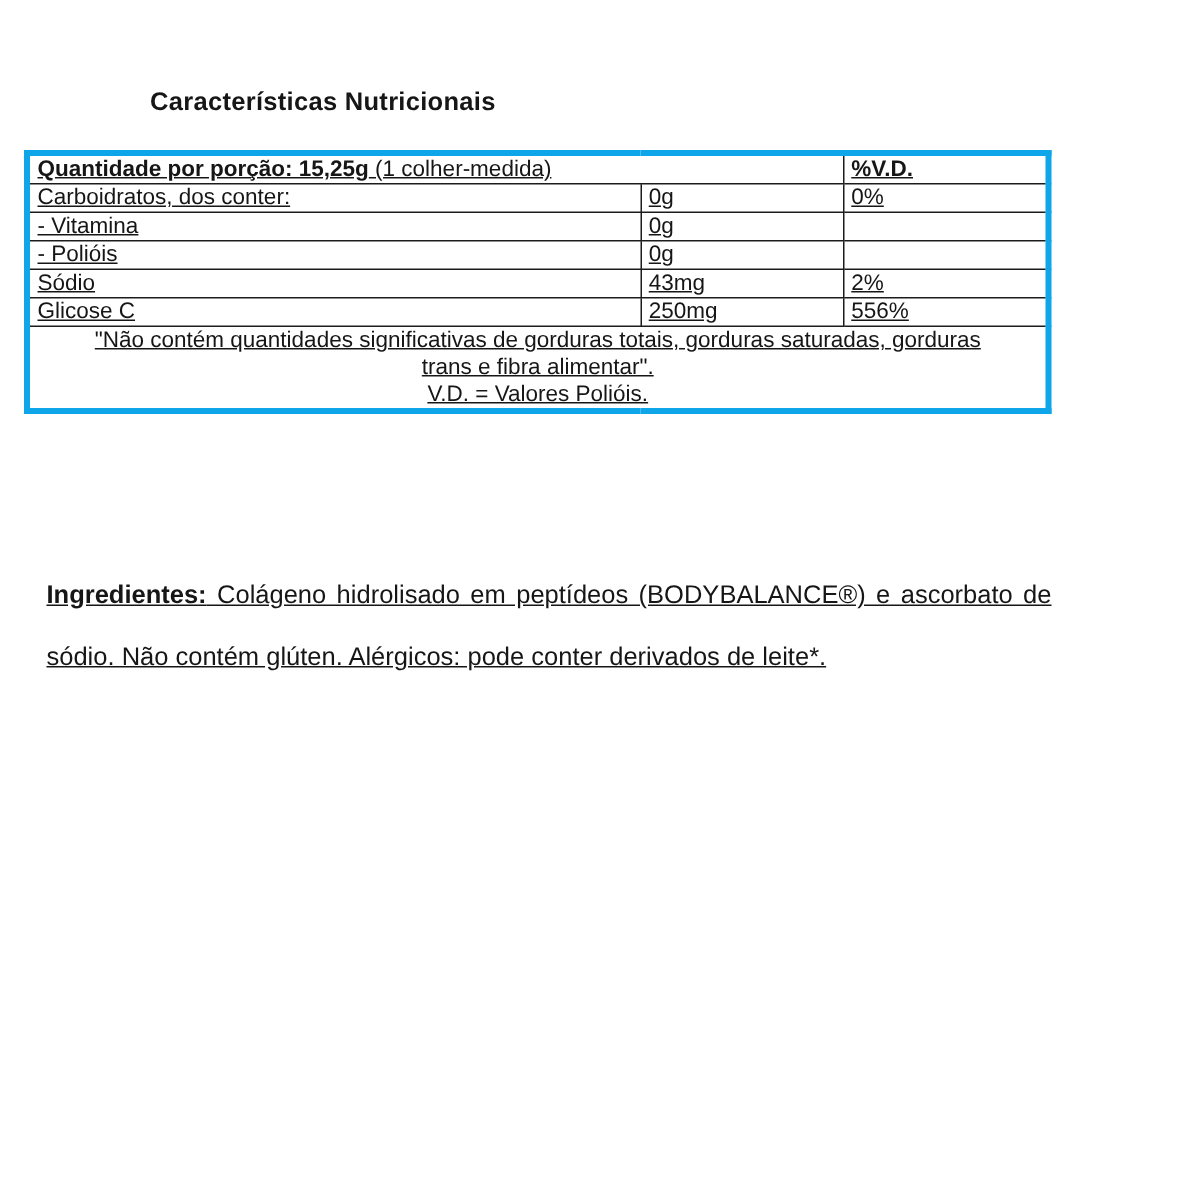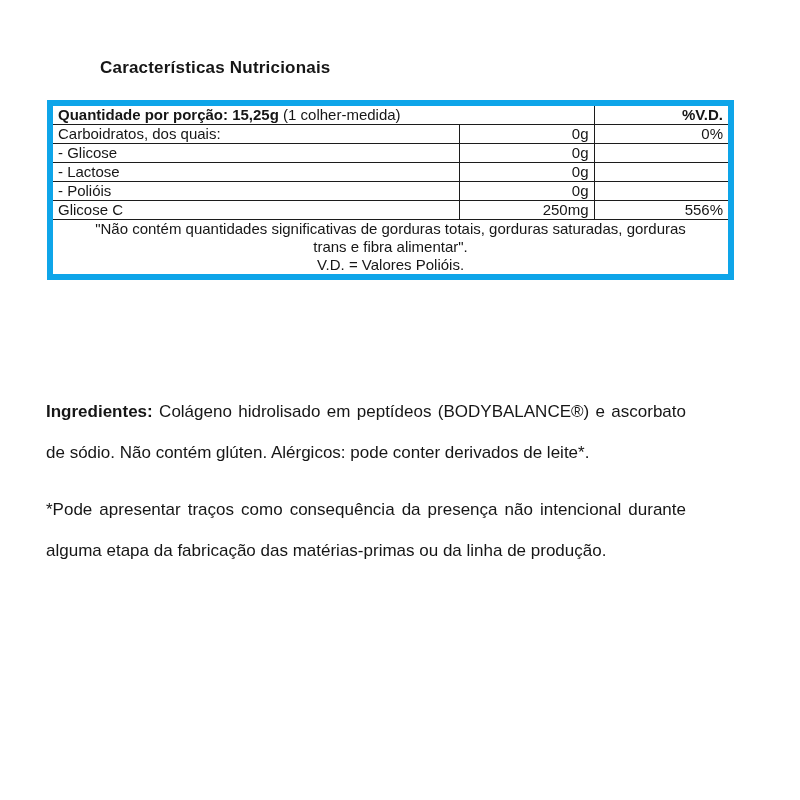--- a/index.html
+++ b/index.html
@@ -17,56 +17,57 @@
   }
   .title {
     position: absolute;
     left: 100px; top: 58px;
     font-size: 17px;
     font-weight: bold;
     letter-spacing: 0.2px;
   }
   table.ntable {
     position: absolute;
-    left: 47px; top: 100px;
+    left: 16px; top: 100px;
     width: 681px;
     border-collapse: collapse;
     table-layout: fixed;
-    border: 6px solid #0ea5e9;
+    border: 4px solid #0ea5e9;
+    text-decoration: underline;
   }
   table.ntable td {
     border: 1px solid #1c1c1c;
     font-size: 15px;
     line-height: 18px;
     height: 19px;
     padding: 0 5px;
     vertical-align: middle;
     white-space: nowrap;
     overflow: hidden;
   }
   td.header-cell { height: 21px; }
-  .c { text-align: right; }
+  .c { text-align: left; }
   .b { font-weight: bold; }
   td.footnote-cell {
     height: auto;
     text-align: center;
     white-space: normal;
     padding: 2px 8px 4px 8px;
     line-height: 18.5px;
     font-size: 15px;
   }
   .ingredients {
     position: absolute;
     left: 30px; top: 375px;
     width: 672px;
     font-size: 17px;
     line-height: 41px;
     text-align: justify;
   }
-  .ingredients p { margin: 16px; }
+  .ingredients p { margin: 1px; text-decoration: underline; }
 </style>
 </head>
 <body>
 
 <div class="page">
 
   <h1 class="title">Características Nutricionais</h1>
 
   <table class="ntable">
     <colgroup>
@@ -74,53 +75,52 @@
       <col style="width:135px">
       <col style="width:137px">
     </colgroup>
     <tbody>
       <tr>
         <td class="header-cell" colspan="2"><span class="b">Quantidade por porção: 15,25g</span><span> (1 colher-medida)</span></td>
         <td class="header-cell c b">%V.D.</td>
       </tr>
 
       <tr>
-        <td>Carboidratos, dos quais:</td>
+        <td>Carboidratos, dos conter:</td>
         <td class="c">0g</td>
         <td class="c">0%</td>
       </tr>
       <tr>
-        <td>- Glicose</td>
-        <td class="c">0g</td>
-        <td class="c"></td>
-      </tr>
-      <tr>
-        <td>- Lactose</td>
+        <td>- Vitamina</td>
         <td class="c">0g</td>
         <td class="c"></td>
       </tr>
       <tr>
         <td>- Polióis</td>
         <td class="c">0g</td>
         <td class="c"></td>
+      </tr>
+      <tr>
+        <td>Sódio</td>
+        <td class="c">43mg</td>
+        <td class="c">2%</td>
       </tr>
       <tr>
         <td>Glicose C</td>
         <td class="c">250mg</td>
         <td class="c">556%</td>
       </tr>
 
       <tr>
         <td class="footnote-cell" colspan="3">
           <div>"Não contém quantidades significativas de gorduras totais, gorduras saturadas, gorduras</div>
           <div>trans e fibra alimentar".</div>
           <div>V.D. = Valores Polióis.</div>
         </td>
       </tr>
     </tbody>
   </table>
 
   <section class="ingredients">
     <p><strong>Ingredientes:</strong><span> Colágeno hidrolisado em peptídeos (BODYBALANCE®) e ascorbato de sódio. Não contém glúten. Alérgicos: pode conter derivados de leite*.</span></p>
-    <p>*Pode apresentar traços como consequência da presença não intencional durante alguma etapa da fabricação das matérias-primas ou da linha de produção.</p>
   </section>
 
 </div>
 
 </body></html>

